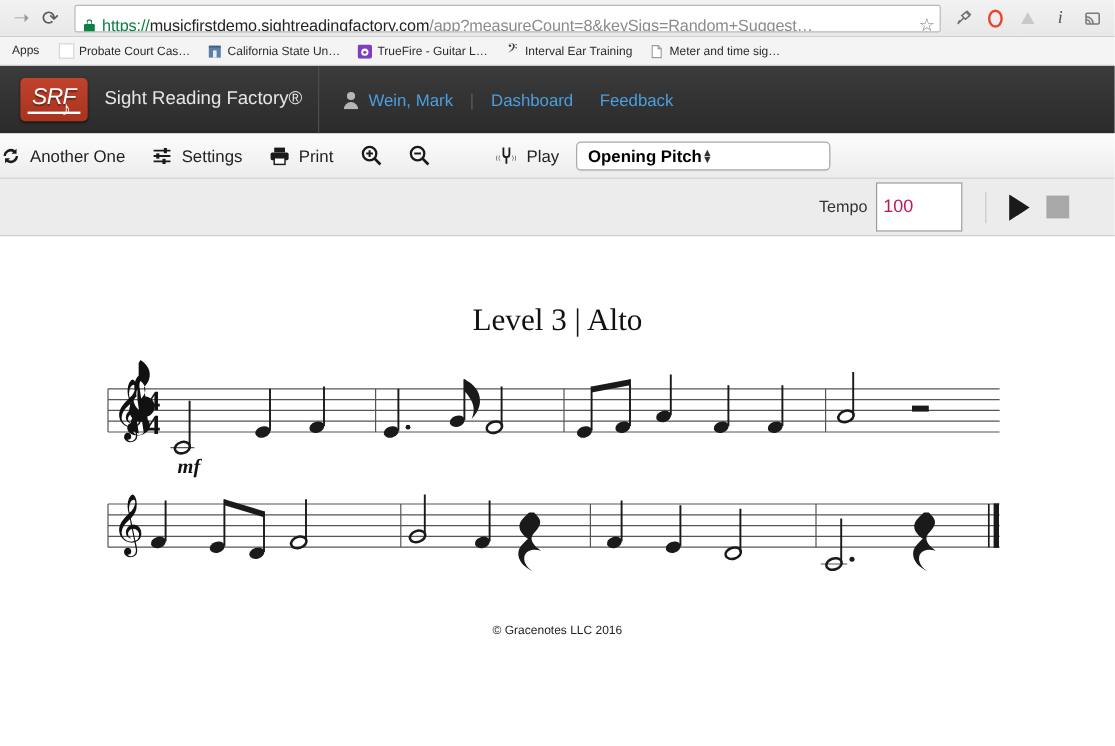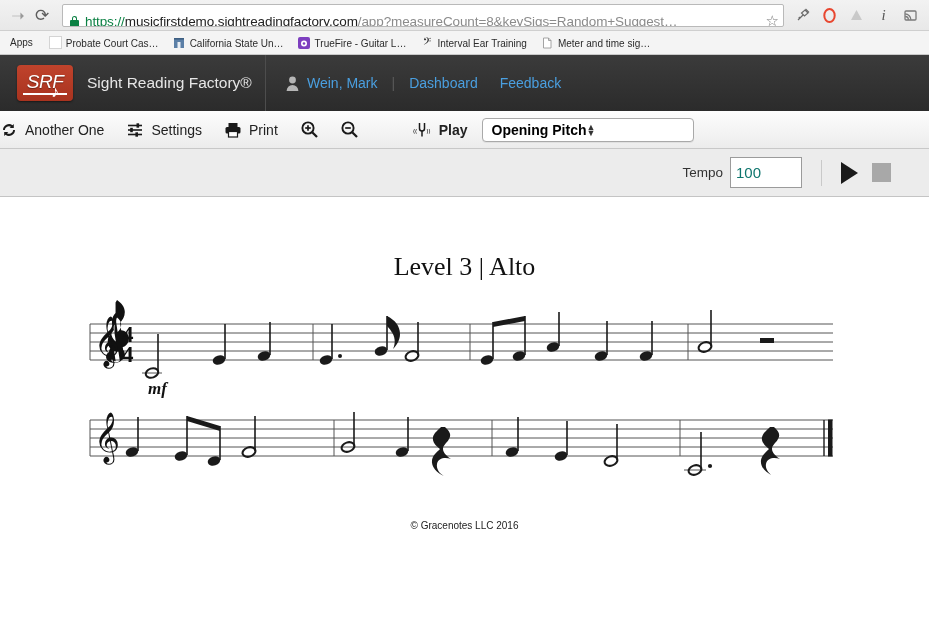--- a/index.html
+++ b/index.html
@@ -167,23 +167,23 @@
   .tempo-bar {
     height: 48px;
     background: #ececec;
     border-bottom: 1px solid #c4c4c4;
     display: flex; align-items: center; justify-content: flex-end;
     padding-right: 38px;
   }
   .tempo-group { display: flex; align-items: center; }
   .tempo-label { font-size: 13.5px; color: #333; margin-right: 7px; }
   .tempo-input {
-    width: 72px; height: 31px;
+    width: 72px; height: 41px;
     border: 1px solid #9b9b9b; background: #fff;
-    font-size: 15px; color: #0f766e;
+    font-size: 15px; color: #be185d;
     display: flex; align-items: center; padding-left: 5px;
   }
   .tempo-sep { width: 1px; height: 26px; background: #c9c9c9; margin: 0 19px; }
   .play-tri {
     width: 0; height: 0;
     border-left: 17px solid #1a1a1a;
     border-top: 11px solid transparent;
     border-bottom: 11px solid transparent;
     margin-right: 14px;
   }
@@ -384,21 +384,21 @@
     <div class="tb-item">
       <span class="ic">
         <svg width="19" height="19" viewBox="0 0 19 19">
           <circle cx="8" cy="8" r="5.6" fill="none" stroke="#1a1a1a" stroke-width="1.9"></circle>
           <line x1="12.2" y1="12.2" x2="17" y2="17" stroke="#1a1a1a" stroke-width="2.3"></line>
           <line x1="5.2" y1="8" x2="10.8" y2="8" stroke="#1a1a1a" stroke-width="1.7"></line>
         </svg>
       </span>
     </div>
 
-    <div class="tb-item tight" style="margin-left:24px;font-weight:bold;">
+    <div class="tb-item tight" style="margin-left:24px;">
       <span class="ic">
         <svg width="20" height="20" viewBox="0 0 20 20">
           <path d="M7.5 3 v5.5 a2.5 2.5 0 0 0 5 0 V3" fill="none" stroke="#1a1a1a" stroke-width="1.5"></path>
           <line x1="10" y1="11" x2="10" y2="16.5" stroke="#1a1a1a" stroke-width="1.5"></line>
           <text x="1" y="13" font-size="5" fill="#1a1a1a" font-family="'Liberation Sans',sans-serif">⟨⟨</text>
           <text x="14.5" y="13" font-size="5" fill="#1a1a1a" font-family="'Liberation Sans',sans-serif">⟩⟩</text>
         </svg>
       </span>
       <span>Play</span>
     </div>

